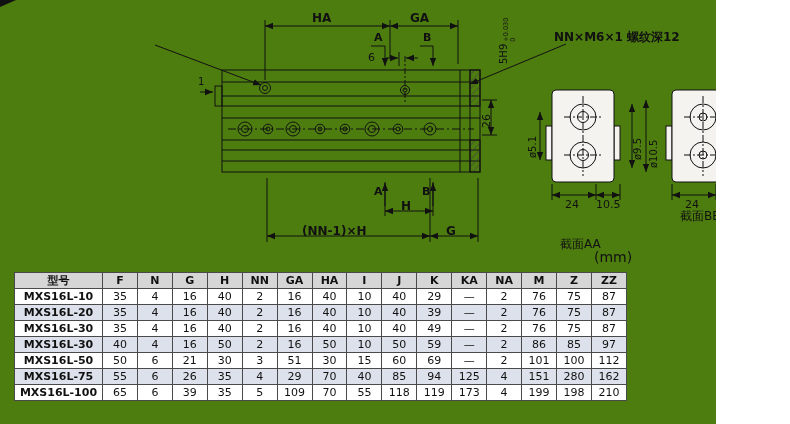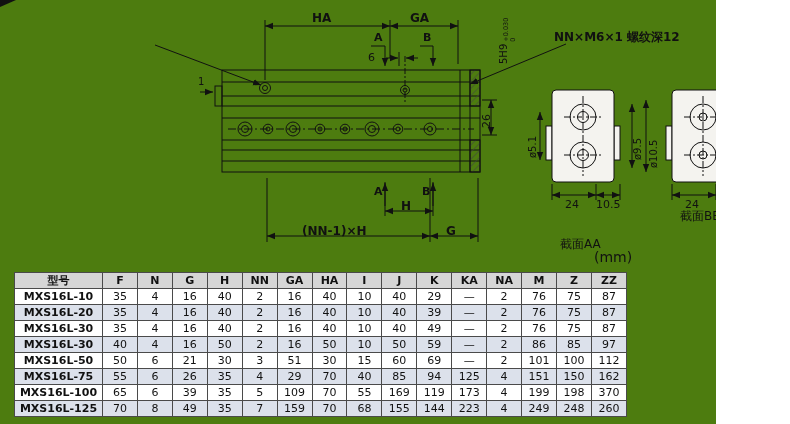--- a/index.html
+++ b/index.html
@@ -320,55 +320,37 @@
           <td>35</td>
           <td>4</td>
           <td>29</td>
           <td>70</td>
           <td>40</td>
           <td>85</td>
           <td>94</td>
           <td>125</td>
           <td>4</td>
           <td>151</td>
-          <td>150</td>
+          <td>280</td>
           <td>162</td>
         </tr>
         <tr>
           <td class="model">MXS16L-100</td>
           <td>65</td>
           <td>6</td>
           <td>39</td>
           <td>35</td>
           <td>5</td>
           <td>109</td>
           <td>70</td>
           <td>55</td>
-          <td>169</td>
+          <td>118</td>
           <td>119</td>
           <td>173</td>
           <td>4</td>
           <td>199</td>
           <td>198</td>
-          <td>370</td>
-        </tr>
-        <tr>
-          <td class="model">MXS16L-125</td>
-          <td>70</td>
-          <td>8</td>
-          <td>49</td>
-          <td>35</td>
-          <td>7</td>
-          <td>159</td>
-          <td>70</td>
-          <td>68</td>
-          <td>155</td>
-          <td>144</td>
-          <td>223</td>
-          <td>4</td>
-          <td>249</td>
-          <td>248</td>
-          <td>260</td>
+          <td>210</td>
         </tr>
       </tbody>
   </table>
 
 </div>
 
 </body></html>

